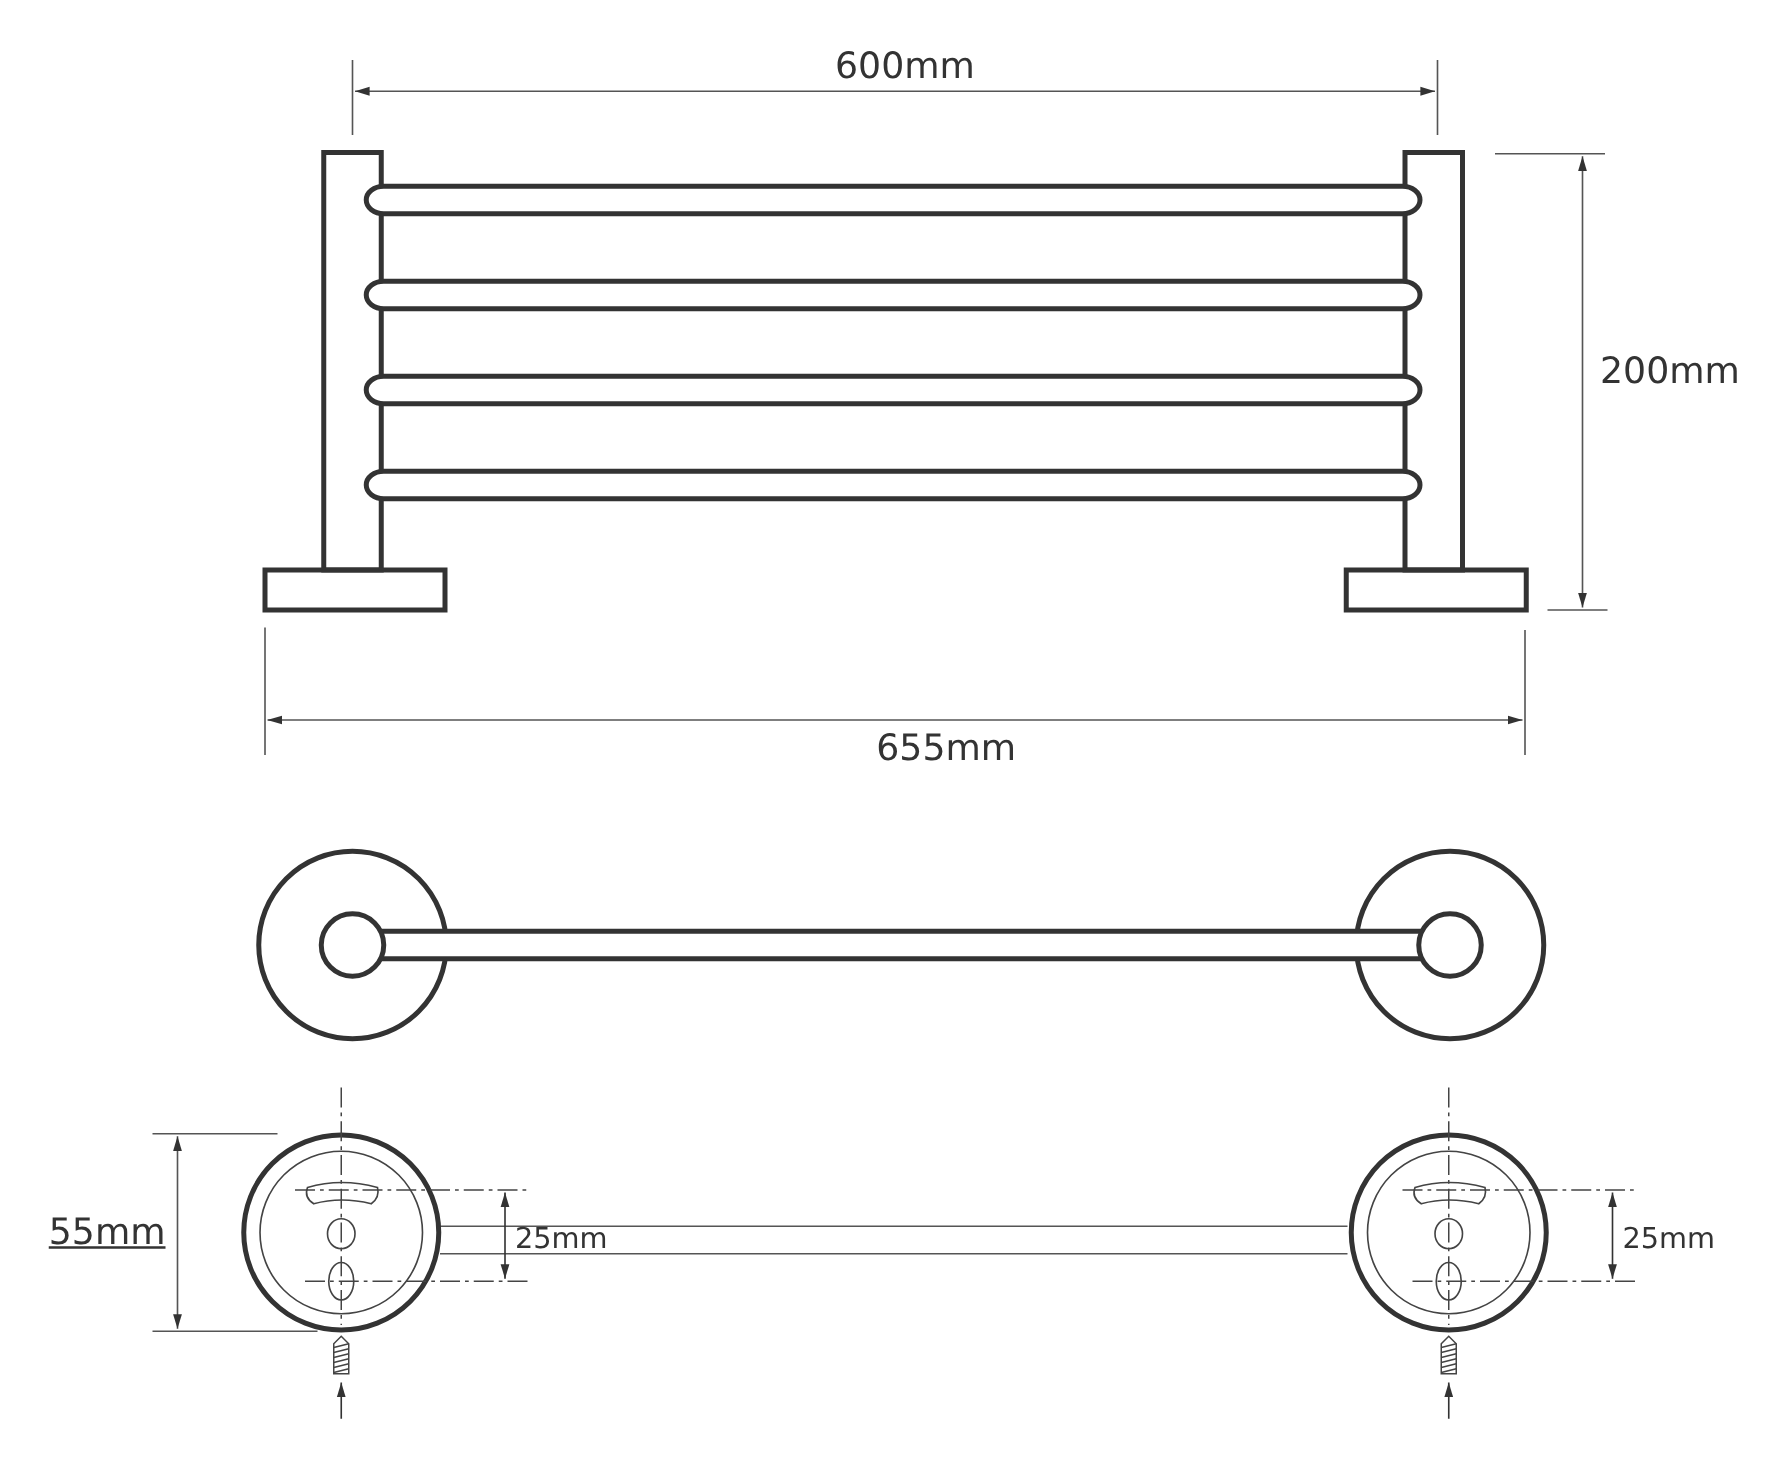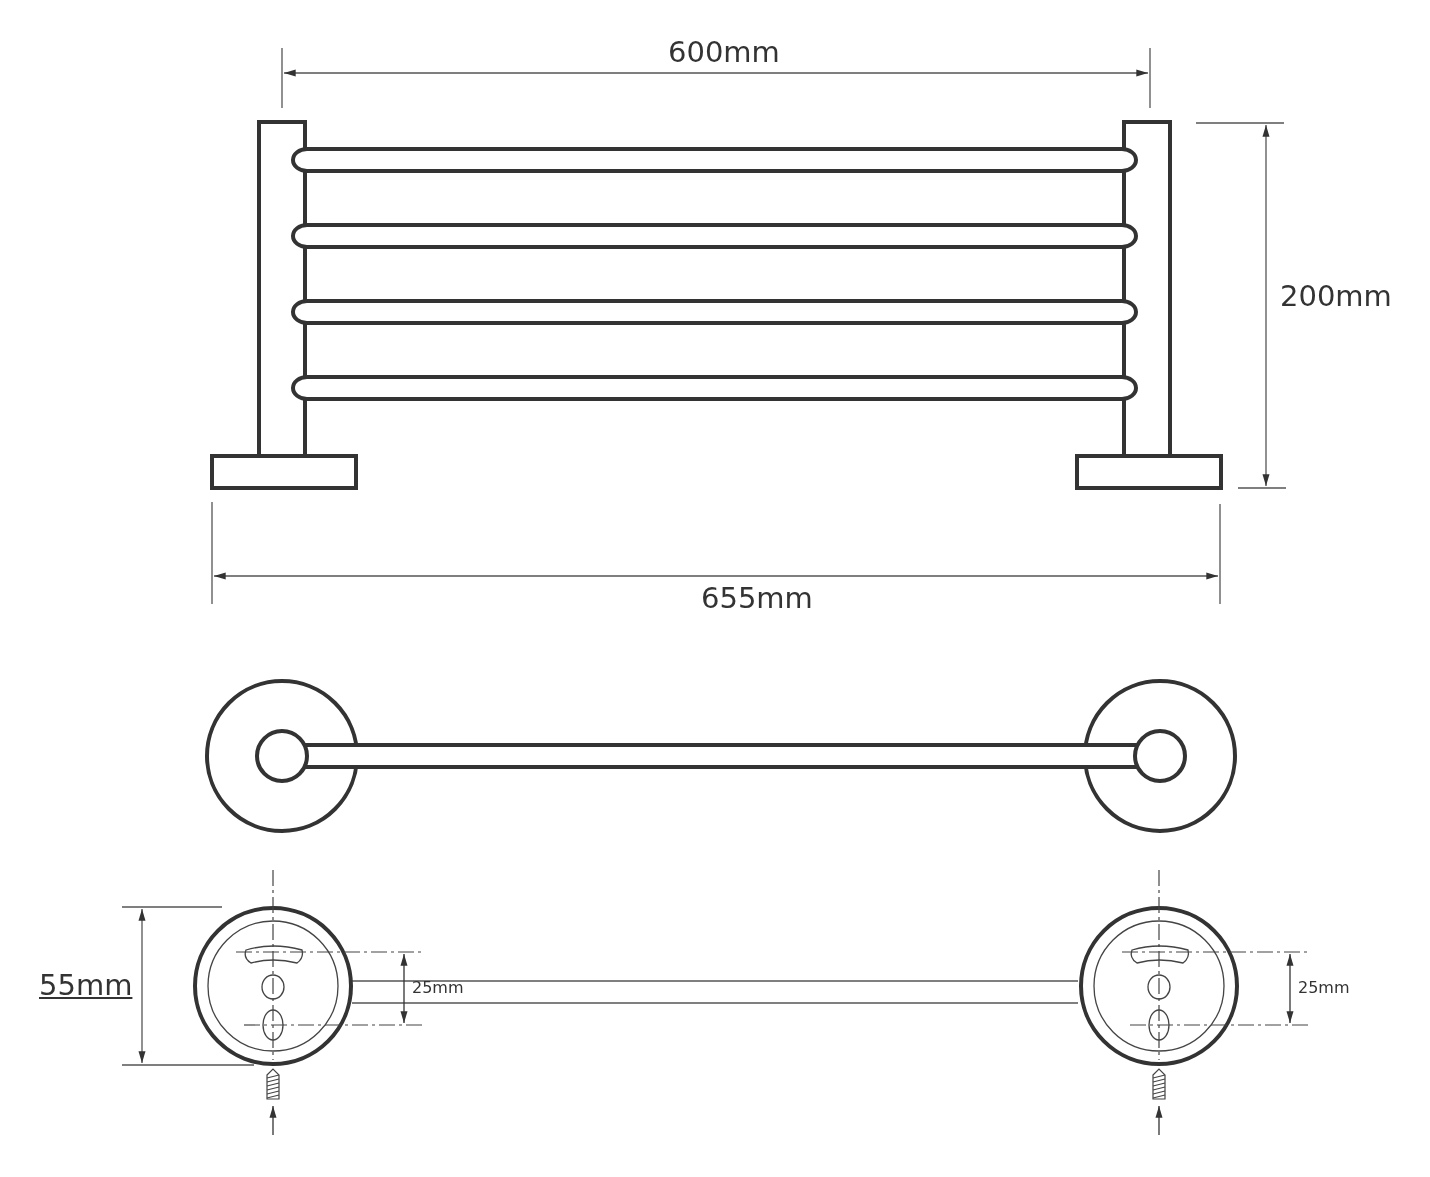--- a/index.html
+++ b/index.html
@@ -2,21 +2,21 @@
 <html><head>
 <meta charset="utf-8">
 <style>
   html,body{margin:0;padding:0;background:#ffffff;}
   body{width:1430px;height:1177px;overflow:hidden;font-family:"DejaVu Sans",sans-serif;}
   #stage{position:relative;width:1430px;height:998px;}
   svg{position:absolute;left:0;top:0;}
   .lbl{position:absolute;color:#333333;font-family:"DejaVu Sans",sans-serif;white-space:nowrap;line-height:1;}
   .big{font-size:29px;}
   .mid{font-size:29px;text-decoration:underline;}
-  .small{font-size:16px;}
+  .small{font-size:23px;}
 </style>
 </head>
 <body>
 
 <div id="stage">
 <svg width="1430" height="1177" viewBox="0 0 1430 1177" xmlns="http://www.w3.org/2000/svg">
   <defs>
     <marker id="arr" viewBox="0 0 10 10" refX="10" refY="5" markerWidth="9" markerHeight="9" orient="auto-start-reverse">
       <path d="M0,2 L10,5 L0,8 z" fill="#333"></path>
     </marker>

